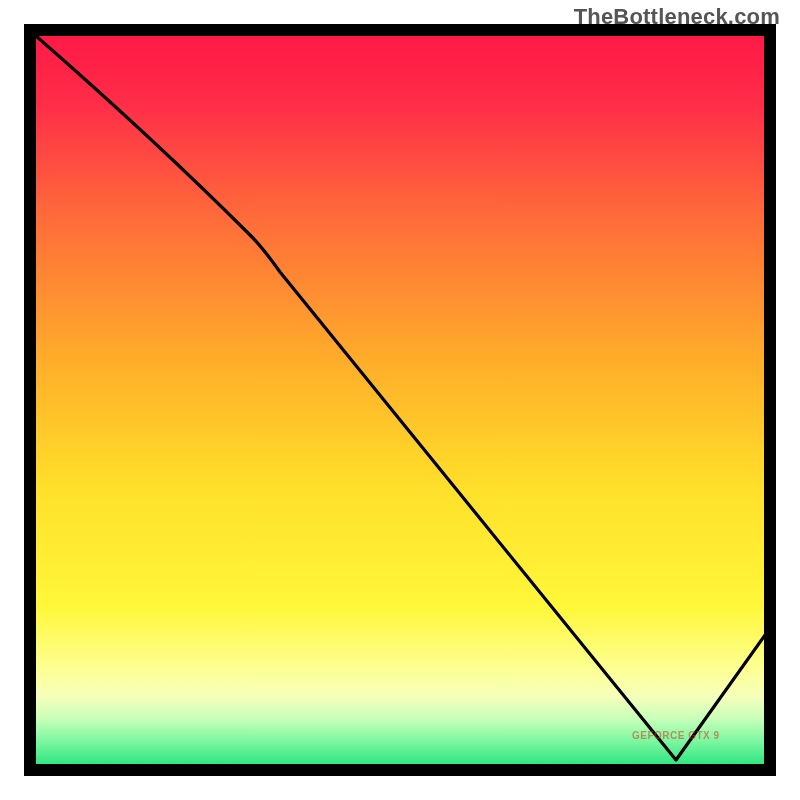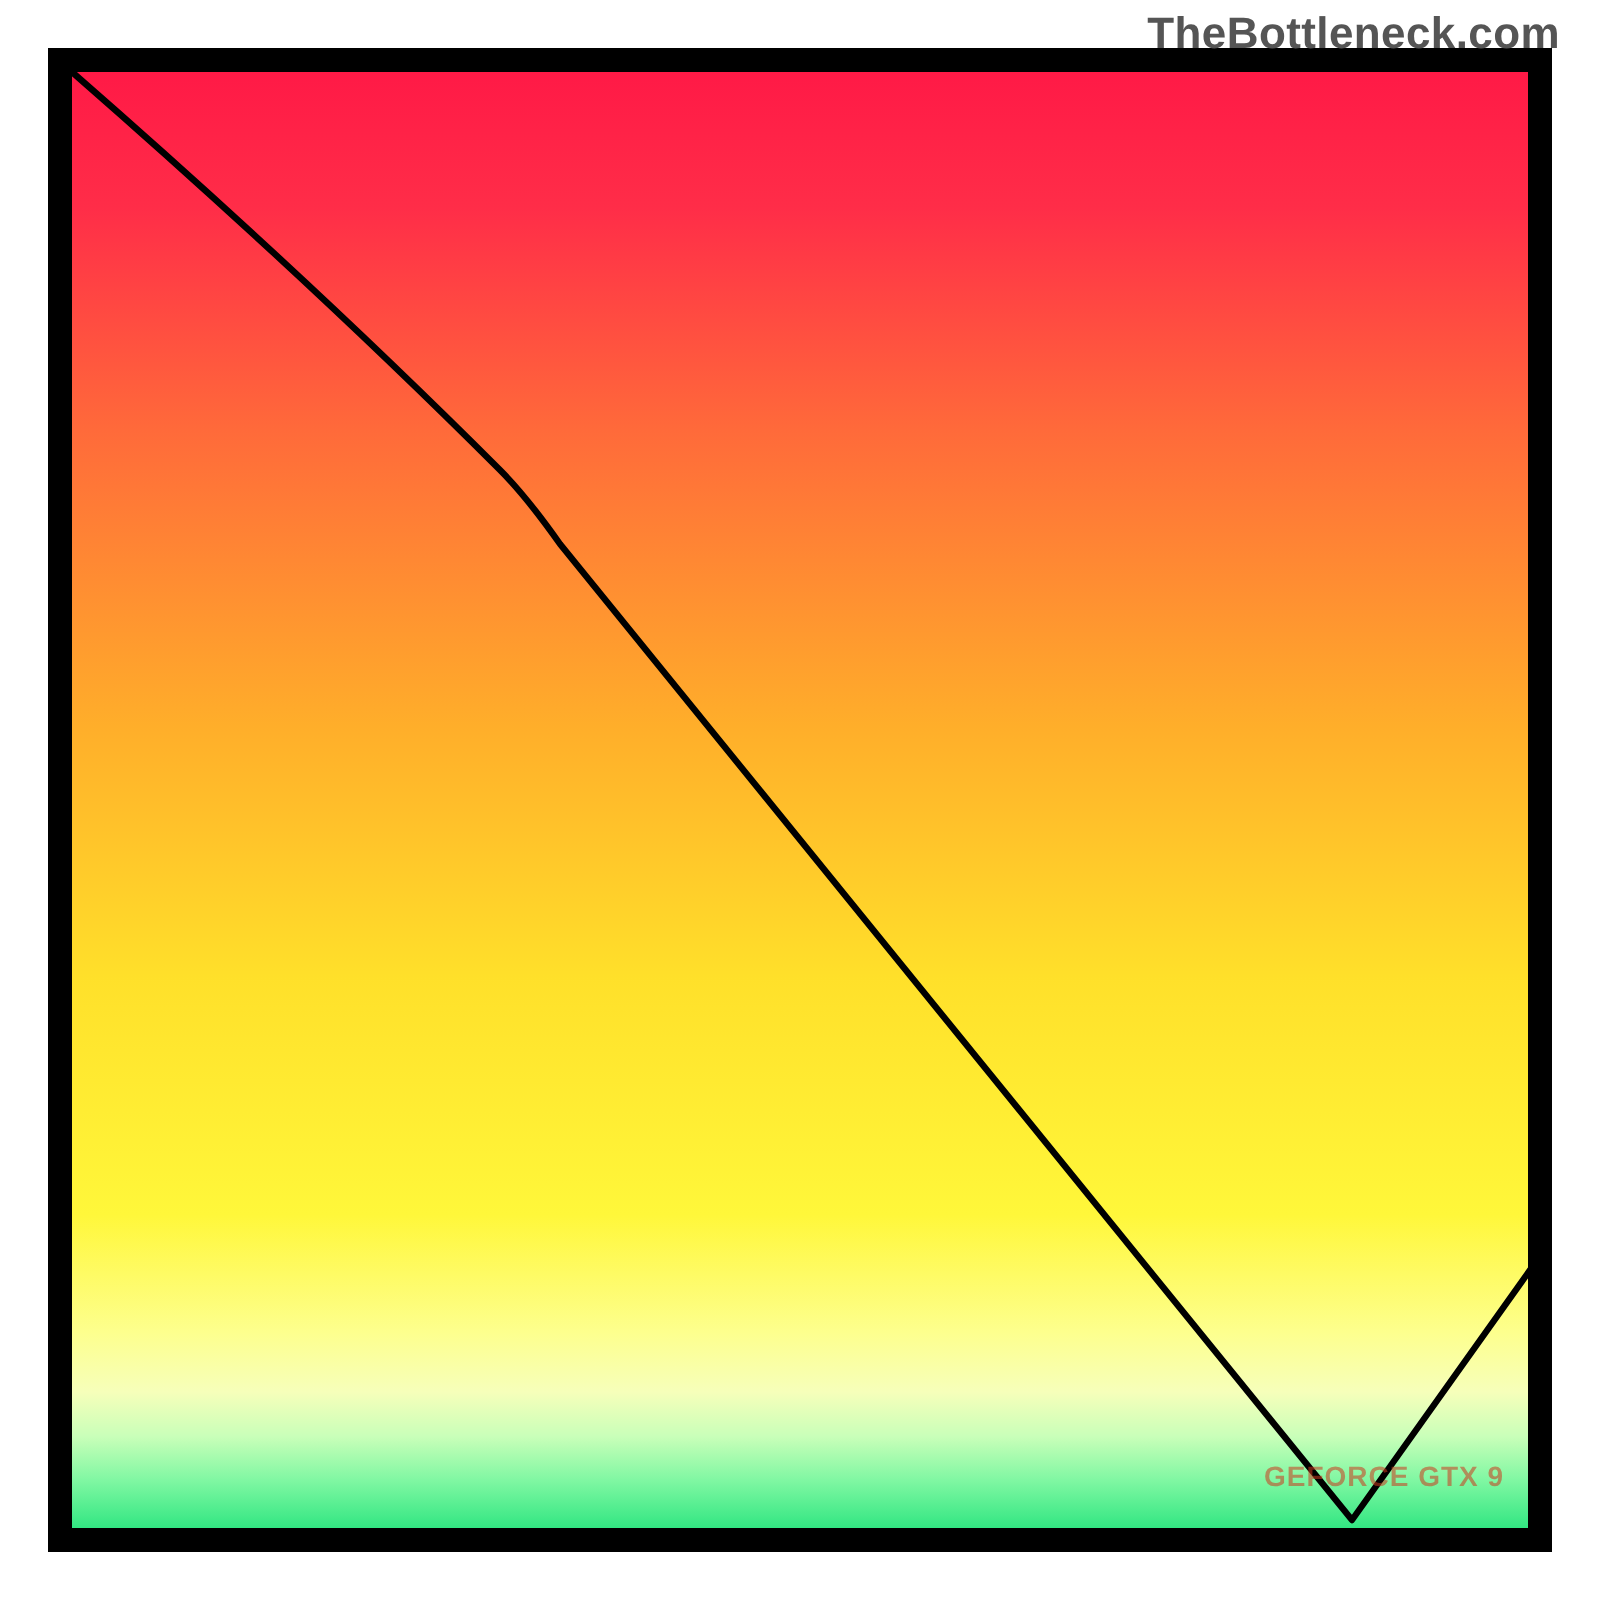--- a/index.html
+++ b/index.html
@@ -25,21 +25,21 @@
     color: #555555;
     letter-spacing: 0.2px;
   }
   svg {
     display: block;
   }
   .hidden-label {
     position: absolute;
     left: 632px;
     top: 730px;
-    font-size: 14px;
+    font-size: 10px;
     font-weight: bold;
     color: #cc3a1e;
     letter-spacing: 0.5px;
     opacity: 0.55;
     pointer-events: none;
   }
 </style>
 </head>
 <body>
 <div class="wrap">

